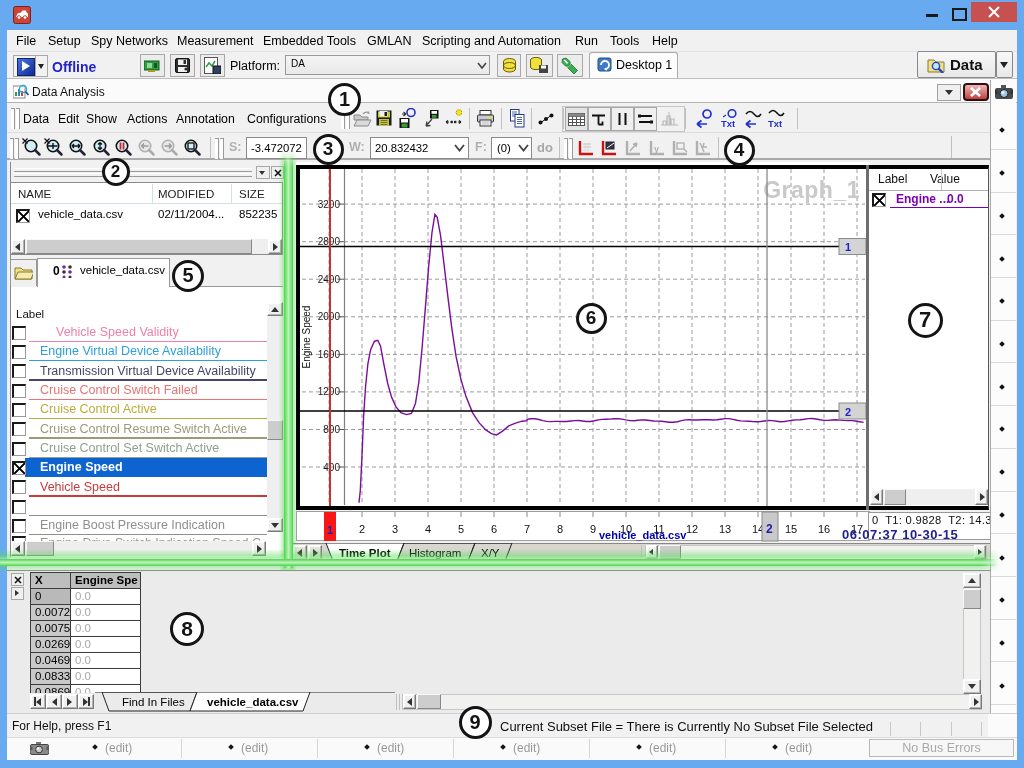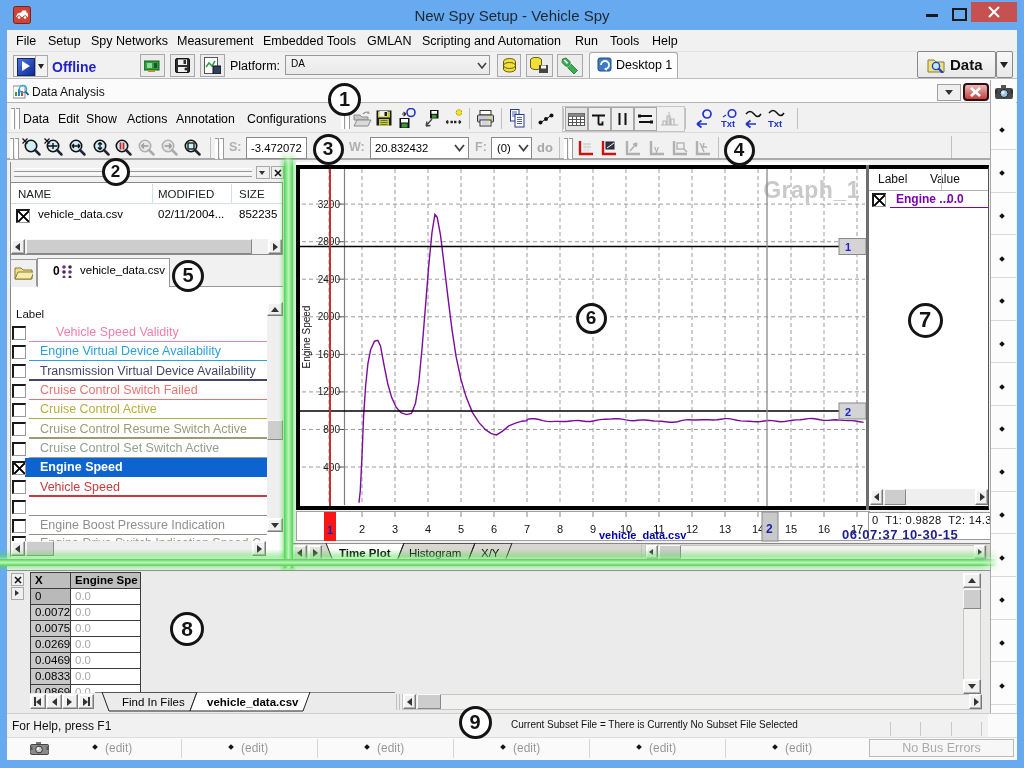--- a/index.html
+++ b/index.html
@@ -26,21 +26,20 @@
 <body>
 <div id="win">
 
 <div class="abs" style="left:0;top:0;width:1024px;height:30px;background:#67aaef"></div>
 <svg class="abs" style="left:13px;top:6px" width="18" height="18">
       <rect x="0.5" y="0.5" width="17" height="17" rx="2" fill="#cc4438" stroke="#7c221a"></rect>
       <path d="M3 11 L4.5 7.5 L8 6.5 L9.5 4.5 L13 4.5 L13.5 6.5 L15 7.5 L15 11 Z" fill="#fff"></path>
       <circle cx="6" cy="11.5" r="1.8" fill="#fff" stroke="#cc4438"></circle>
       <circle cx="12" cy="11.5" r="1.8" fill="#fff" stroke="#cc4438"></circle>
     </svg>
-<div class="abs" style="left:0;top:7px;width:1024px;text-align:center;font-size:15px;color:#1c2735">New Spy Setup - Vehicle Spy</div>
 <div class="abs" style="left:926px;top:14px;width:12px;height:2.5px;background:#1a1a1a"></div>
 <div class="abs" style="left:952px;top:8px;width:11px;height:9px;border:2px solid #1a1a1a"></div>
 <div class="abs" style="left:971px;top:2px;width:46px;height:20px;background:#c75050"></div>
 <svg class="abs" style="left:988px;top:6px" width="12" height="12">
       <path d="M1 1 L11 11 M11 1 L1 11" stroke="#fff" stroke-width="2"></path>
     </svg>
 
 <div class="abs" style="left:7px;top:30px;width:1010px;height:730px;background:#f1f1f1"></div>
 
 <div class="abs" style="left:16px;top:34px;font-size:12.5px">File</div>
@@ -688,21 +687,21 @@
 <div class="abs" style="left:1000px;top:427px;width:4px;height:4px;background:#111;transform:rotate(45deg)"></div>
 <div class="abs" style="left:1000px;top:470px;width:4px;height:4px;background:#111;transform:rotate(45deg)"></div>
 <div class="abs" style="left:1000px;top:513px;width:4px;height:4px;background:#111;transform:rotate(45deg)"></div>
 <div class="abs" style="left:1000px;top:556px;width:4px;height:4px;background:#111;transform:rotate(45deg)"></div>
 <div class="abs" style="left:1000px;top:598px;width:4px;height:4px;background:#111;transform:rotate(45deg)"></div>
 <div class="abs" style="left:1000px;top:641px;width:4px;height:4px;background:#111;transform:rotate(45deg)"></div>
 <div class="abs" style="left:1000px;top:684px;width:4px;height:4px;background:#111;transform:rotate(45deg)"></div>
 
 <div class="abs" style="left:7px;top:713px;width:1010px;height:24px;background:#f1f1f1;border-top:1px solid #cfcfcf;box-sizing:border-box"></div>
 <div class="abs" style="left:12px;top:719px;font-size:12px;color:#111">For Help, press F1</div>
-<div class="abs" style="left:511px;top:719px;font-size:10px;color:#111">Current Subset File = There is Currently No Subset File Selected</div>
+<div class="abs" style="left:500px;top:719px;font-size:13px;color:#111">Current Subset File = There is Currently No Subset File Selected</div>
 <div class="sep" style="left:890px;top:722px;height:14px;background:#c8c8c8"></div>
 <div class="sep" style="left:920px;top:722px;height:14px;background:#c8c8c8"></div>
 <div class="sep" style="left:951px;top:722px;height:14px;background:#c8c8c8"></div>
 <div class="sep" style="left:981px;top:722px;height:14px;background:#c8c8c8"></div>
 <div class="abs" style="left:988px;top:714px;width:29px;height:23px;background:#fbfbfb"></div>
 
 <div class="abs" style="left:7px;top:737px;width:1010px;height:23px;background:#fafafa;border-top:1px solid #dcdcdc;box-sizing:border-box"></div>
 <svg class="abs" style="left:30px;top:742px" width="19" height="13">
       <rect x="6" y="0" width="5" height="3" fill="#777"></rect>
       <rect x="0" y="2.5" width="19" height="10" rx="2" fill="#8a8a8a" stroke="#444"></rect>

